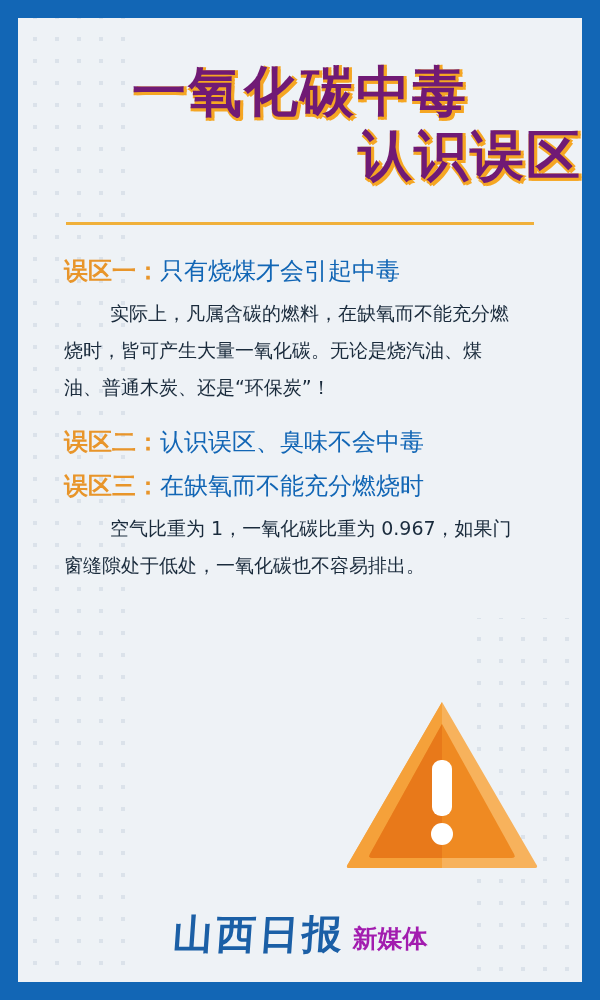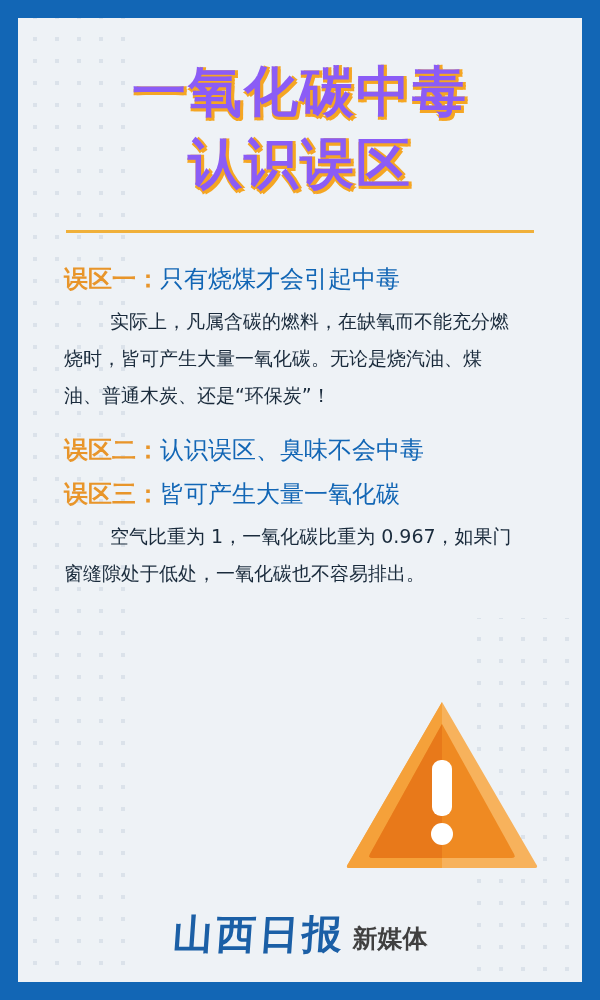--- a/index.html
+++ b/index.html
@@ -58,29 +58,29 @@
     position: relative;
     margin-top: 42px;
     text-align: center;
     z-index: 2;
   }
   .title-line {
     font-family: "DejaVu Sans", "Liberation Sans", sans-serif;
     font-weight: bold;
     font-size: 54px;
     line-height: 64px;
-    color: #8b5cf6;
+    color: #701a75;
     letter-spacing: 2px;
     text-shadow:
       3px 3px 0 #f5a623,
       3px 0 0 #f5a623,
       0 3px 0 #f5a623;
   }
   .title-line.second {
-    margin-top: 8px;
+    text-align: right;
   }
 
   .divider {
     position: relative;
     margin: 34px auto 0 auto;
     width: 468px;
     height: 3px;
     background: #f0b03a;
     z-index: 2;
   }
@@ -152,21 +152,21 @@
     font-size: 40px;
     line-height: 44px;
     color: #1b5fa6;
     letter-spacing: 3px;
     transform: skewX(-4deg);
   }
   .logo-sub {
     font-family: "DejaVu Sans", "Liberation Sans", sans-serif;
     font-size: 25px;
     line-height: 34px;
-    color: #404040;
+    color: #a21caf;
     font-weight: bold;
   }
 </style>
 </head>
 <body>
 
 <div class="poster">
   <div class="card">
 
     <div class="dots"></div>
@@ -189,21 +189,21 @@
       </div>
 
       <div class="section">
         <div class="sec-head">
           <span class="lead">误区二：</span><span class="lead-txt">认识误区、臭味不会中毒</span>
         </div>
       </div>
 
       <div class="section">
         <div class="sec-head">
-          <span class="lead">误区三：</span><span class="lead-txt">皆可产生大量一氧化碳</span>
+          <span class="lead">误区三：</span><span class="lead-txt">在缺氧而不能充分燃烧时</span>
         </div>
         <div class="para">空气比重为 1，一氧化碳比重为 0.967，如果门窗缝隙处于低处，一氧化碳也不容易排出。</div>
       </div>
 
     </div>
 
     <div class="warning">
       <svg width="196" height="172" viewBox="0 0 196 172" xmlns="http://www.w3.org/2000/svg">
         <path d="M98 4 L192 166 Q195 170 190 170 L6 170 Q1 170 4 166 Z" fill="#f7b25c"></path>
         <path d="M98 4 L4 166 Q1 170 6 170 L98 170 Z" fill="#f5a13a"></path>

